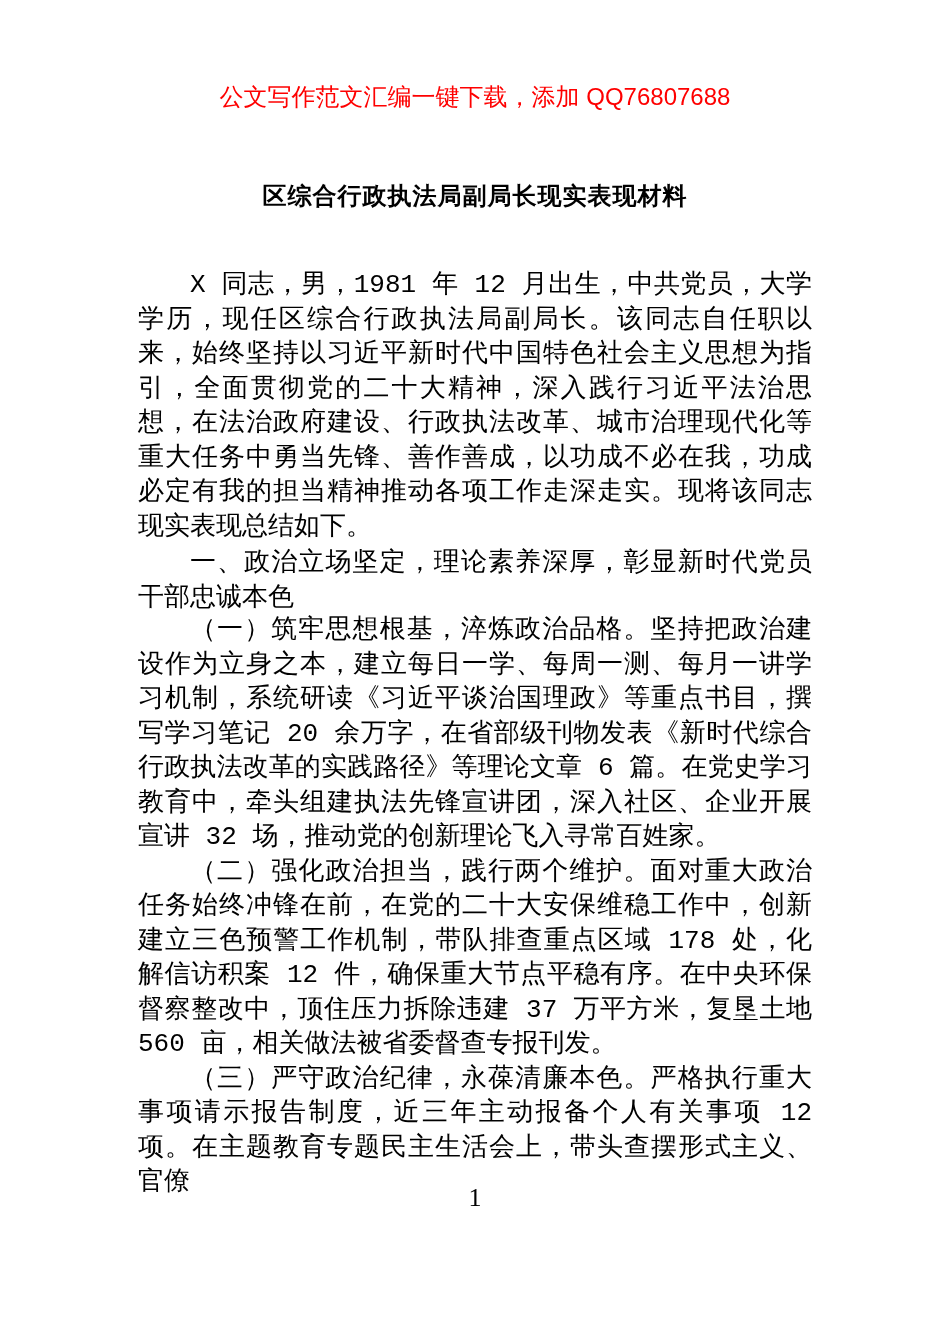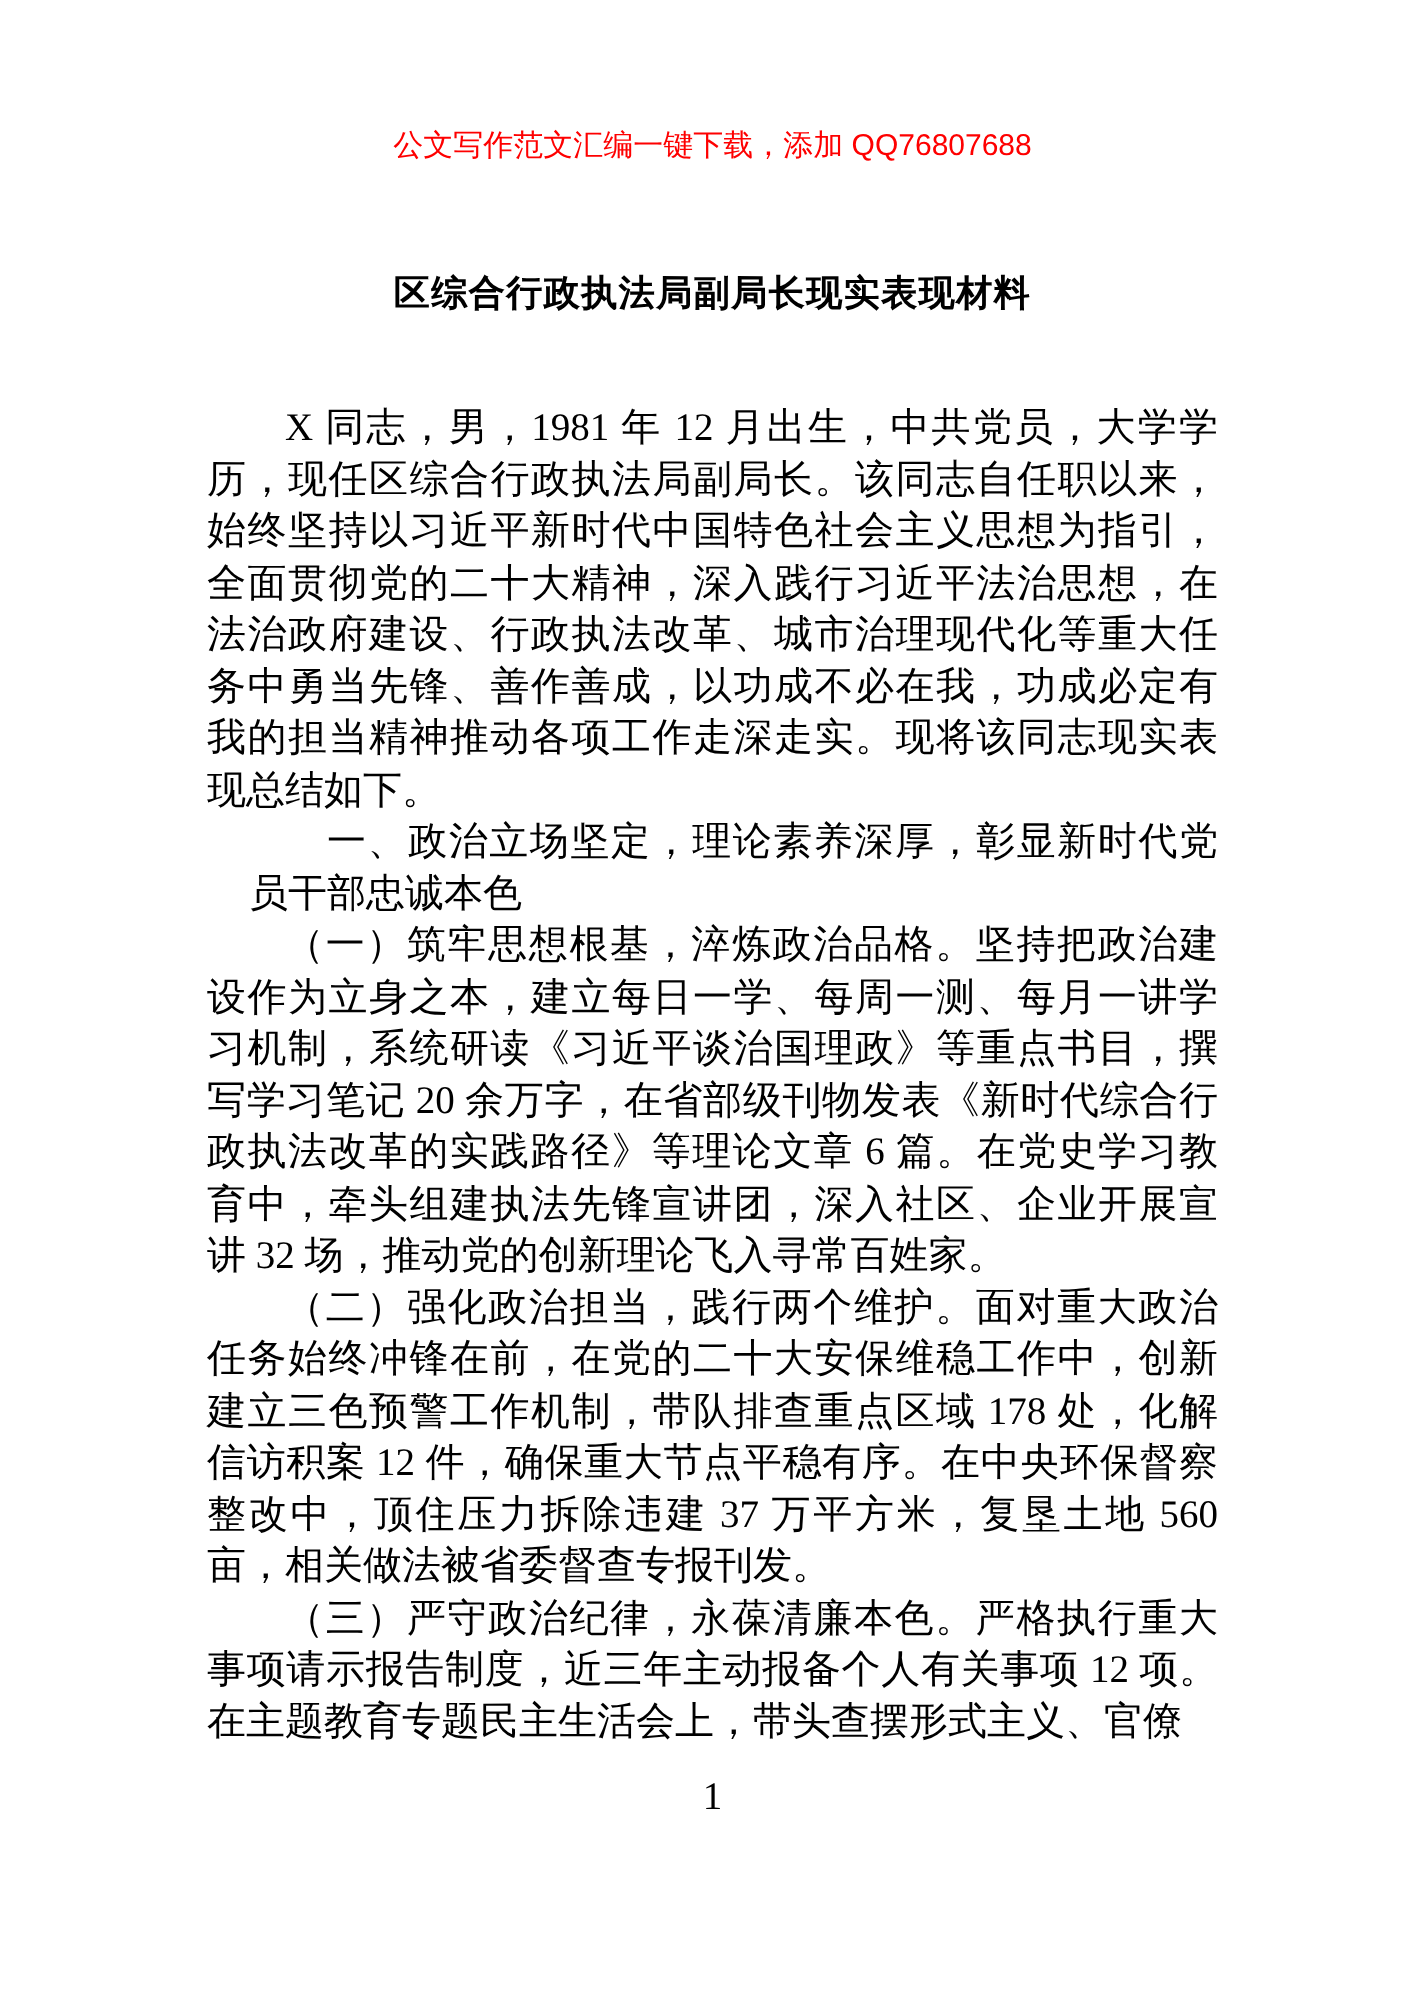--- a/index.html
+++ b/index.html
@@ -22,21 +22,21 @@
     box-sizing: border-box;
   }
   .notice {
     position: absolute;
     top: 85px;
     left: 0;
     width: 100%;
     text-align: center;
     color: var(--notice-red, #fe0000);
     font-family: "Liberation Sans", "DejaVu Sans", sans-serif;
-    font-size: 20px;
+    font-size: 24px;
     line-height: 24px;
     font-weight: 500;
   }
   .title {
     position: absolute;
     top: 172px;
     left: 0;
     width: 100%;
     margin: 0;
     text-align: center;
@@ -51,27 +51,26 @@
     top: 268px;
     left: 138px;
     width: 674px;
   }
   .para {
     margin: 0;
     font-size: 26px;
     line-height: 34.5px;
     text-align: justify;
     text-indent: 2em;
-    font-family: Liberation Serif, serif;
+    font-family: Liberation Mono, monospace;
     word-break: break-all;
   }
   .para.heading {
-    font-family: Liberation Serif, serif;
+    font-family: Liberation Sans, sans-serif;
     font-weight: 500;
-    margin-left: 28px;
   }
   .footer {
     position: absolute;
     top: 1183px;
     left: 0;
     width: 100%;
     text-align: center;
     font-size: 26px;
     line-height: 30px;
     font-family: "Liberation Serif", "DejaVu Serif", serif;

